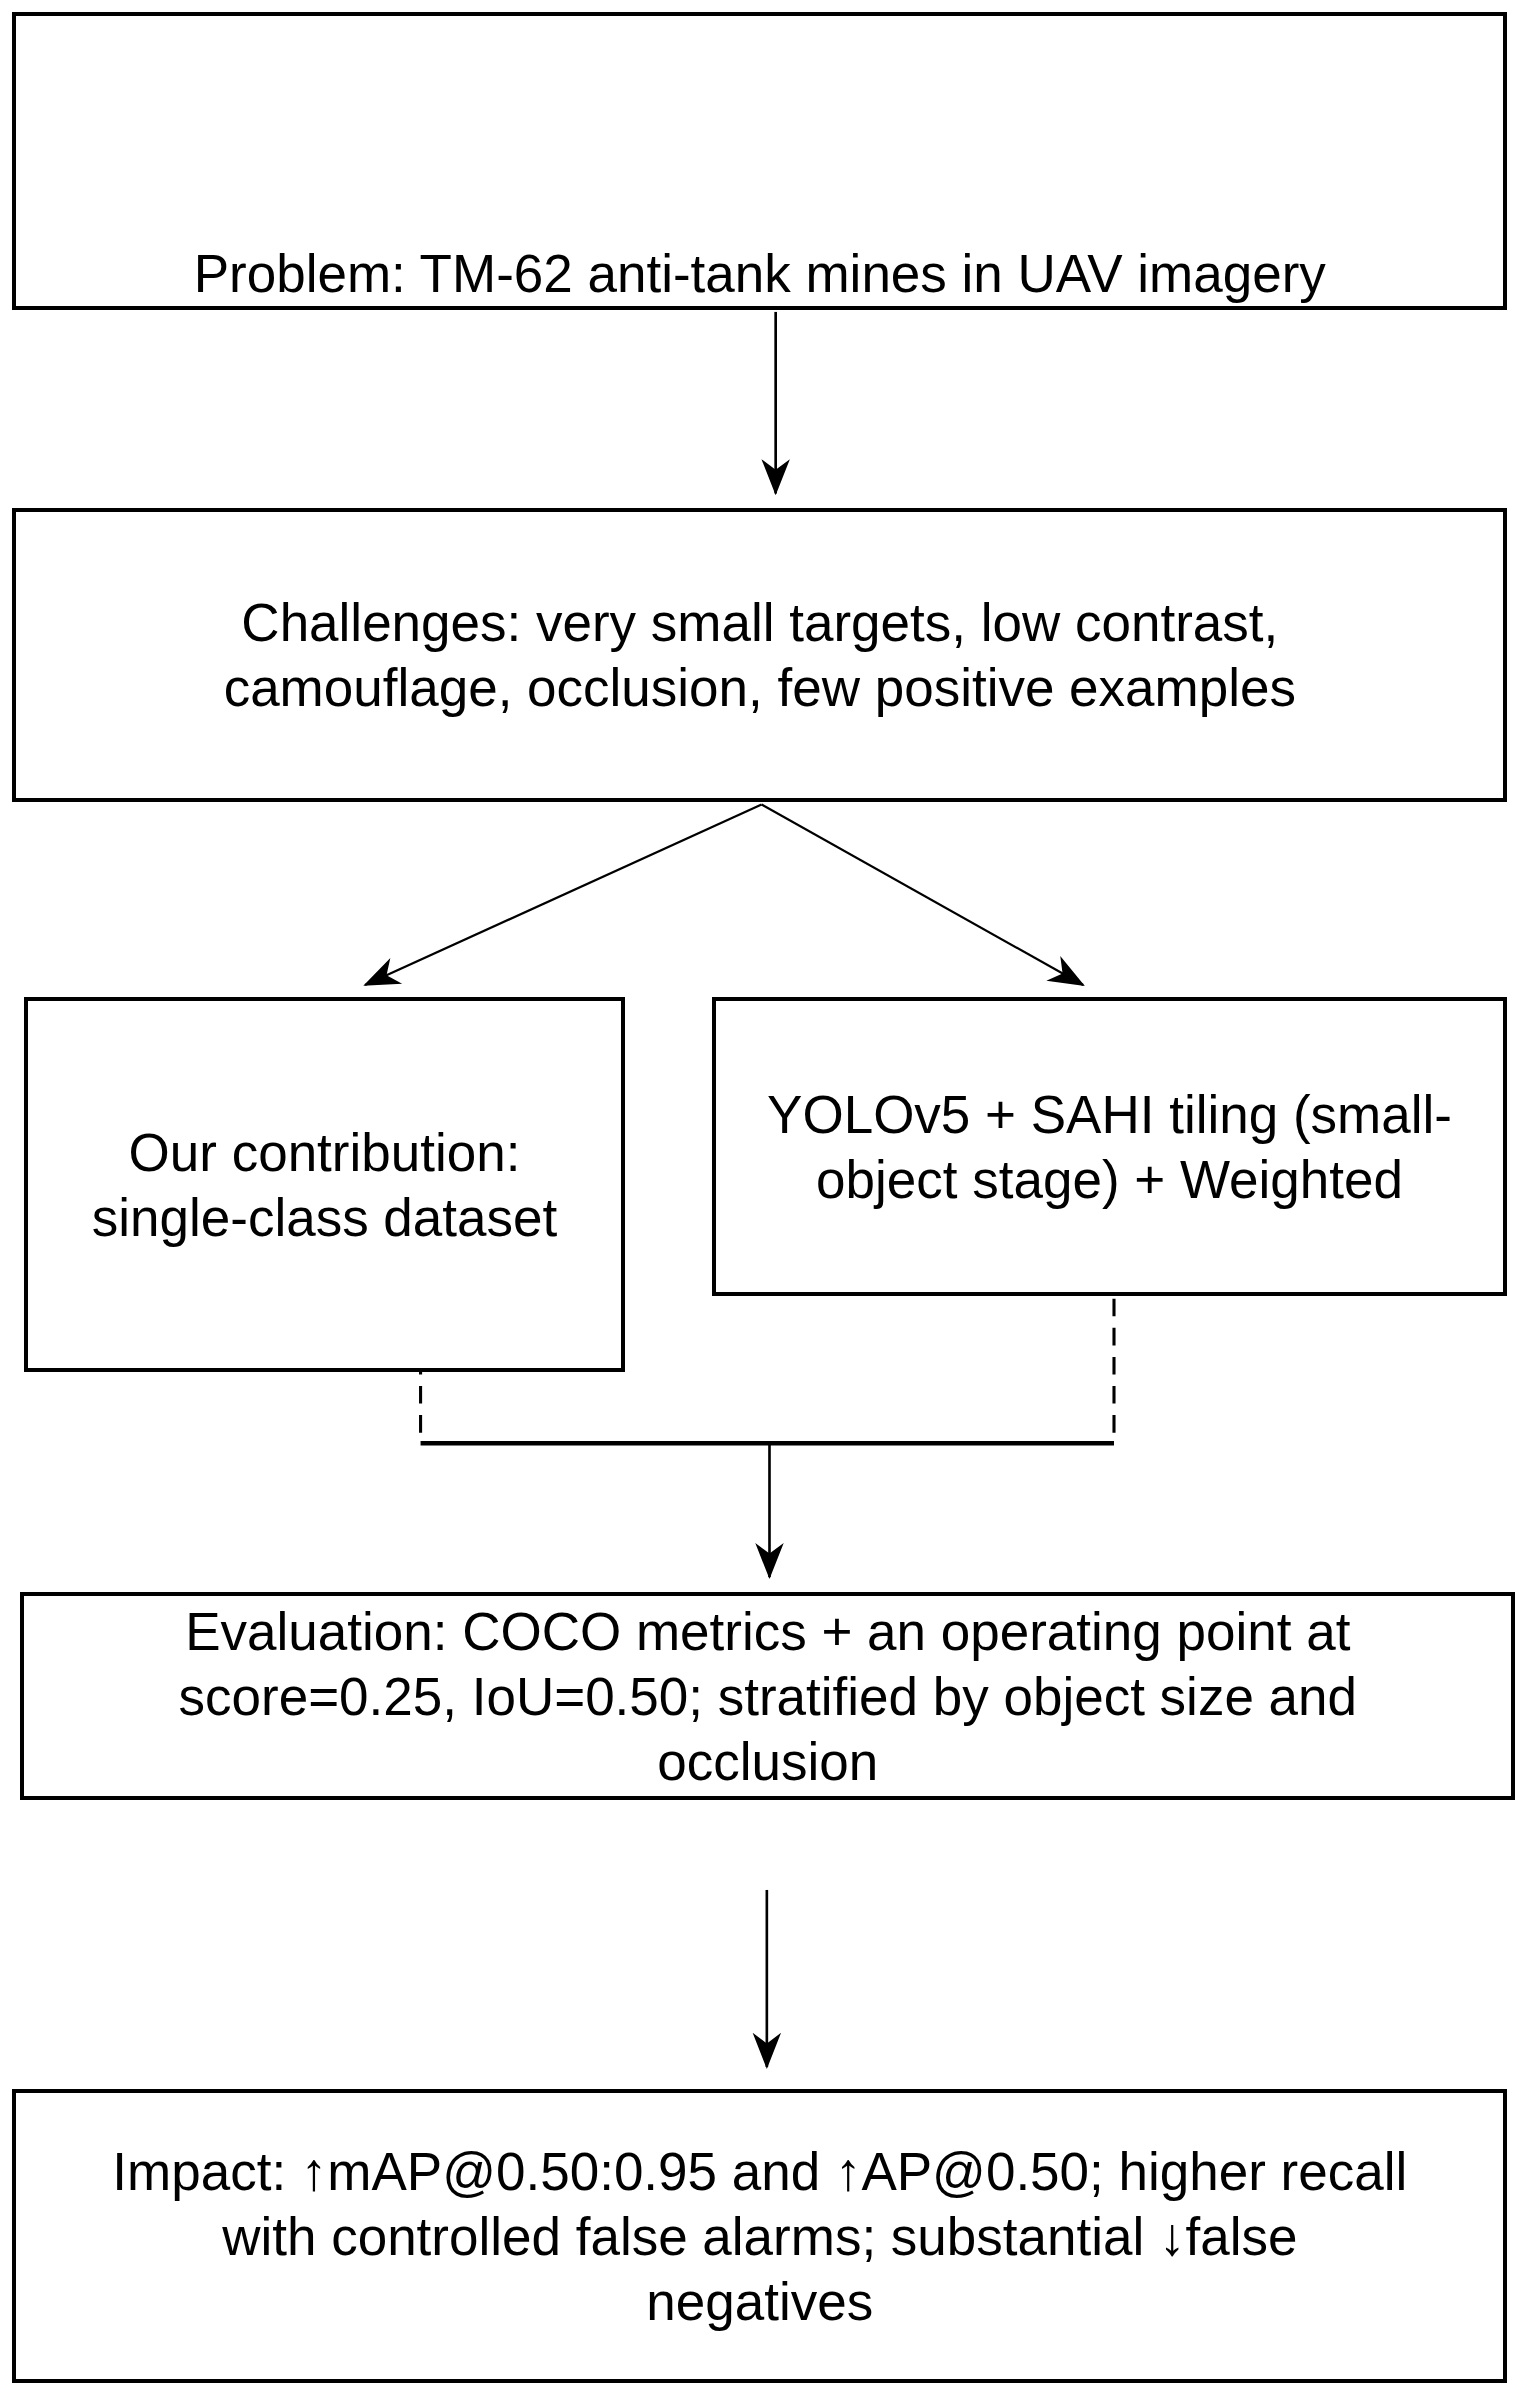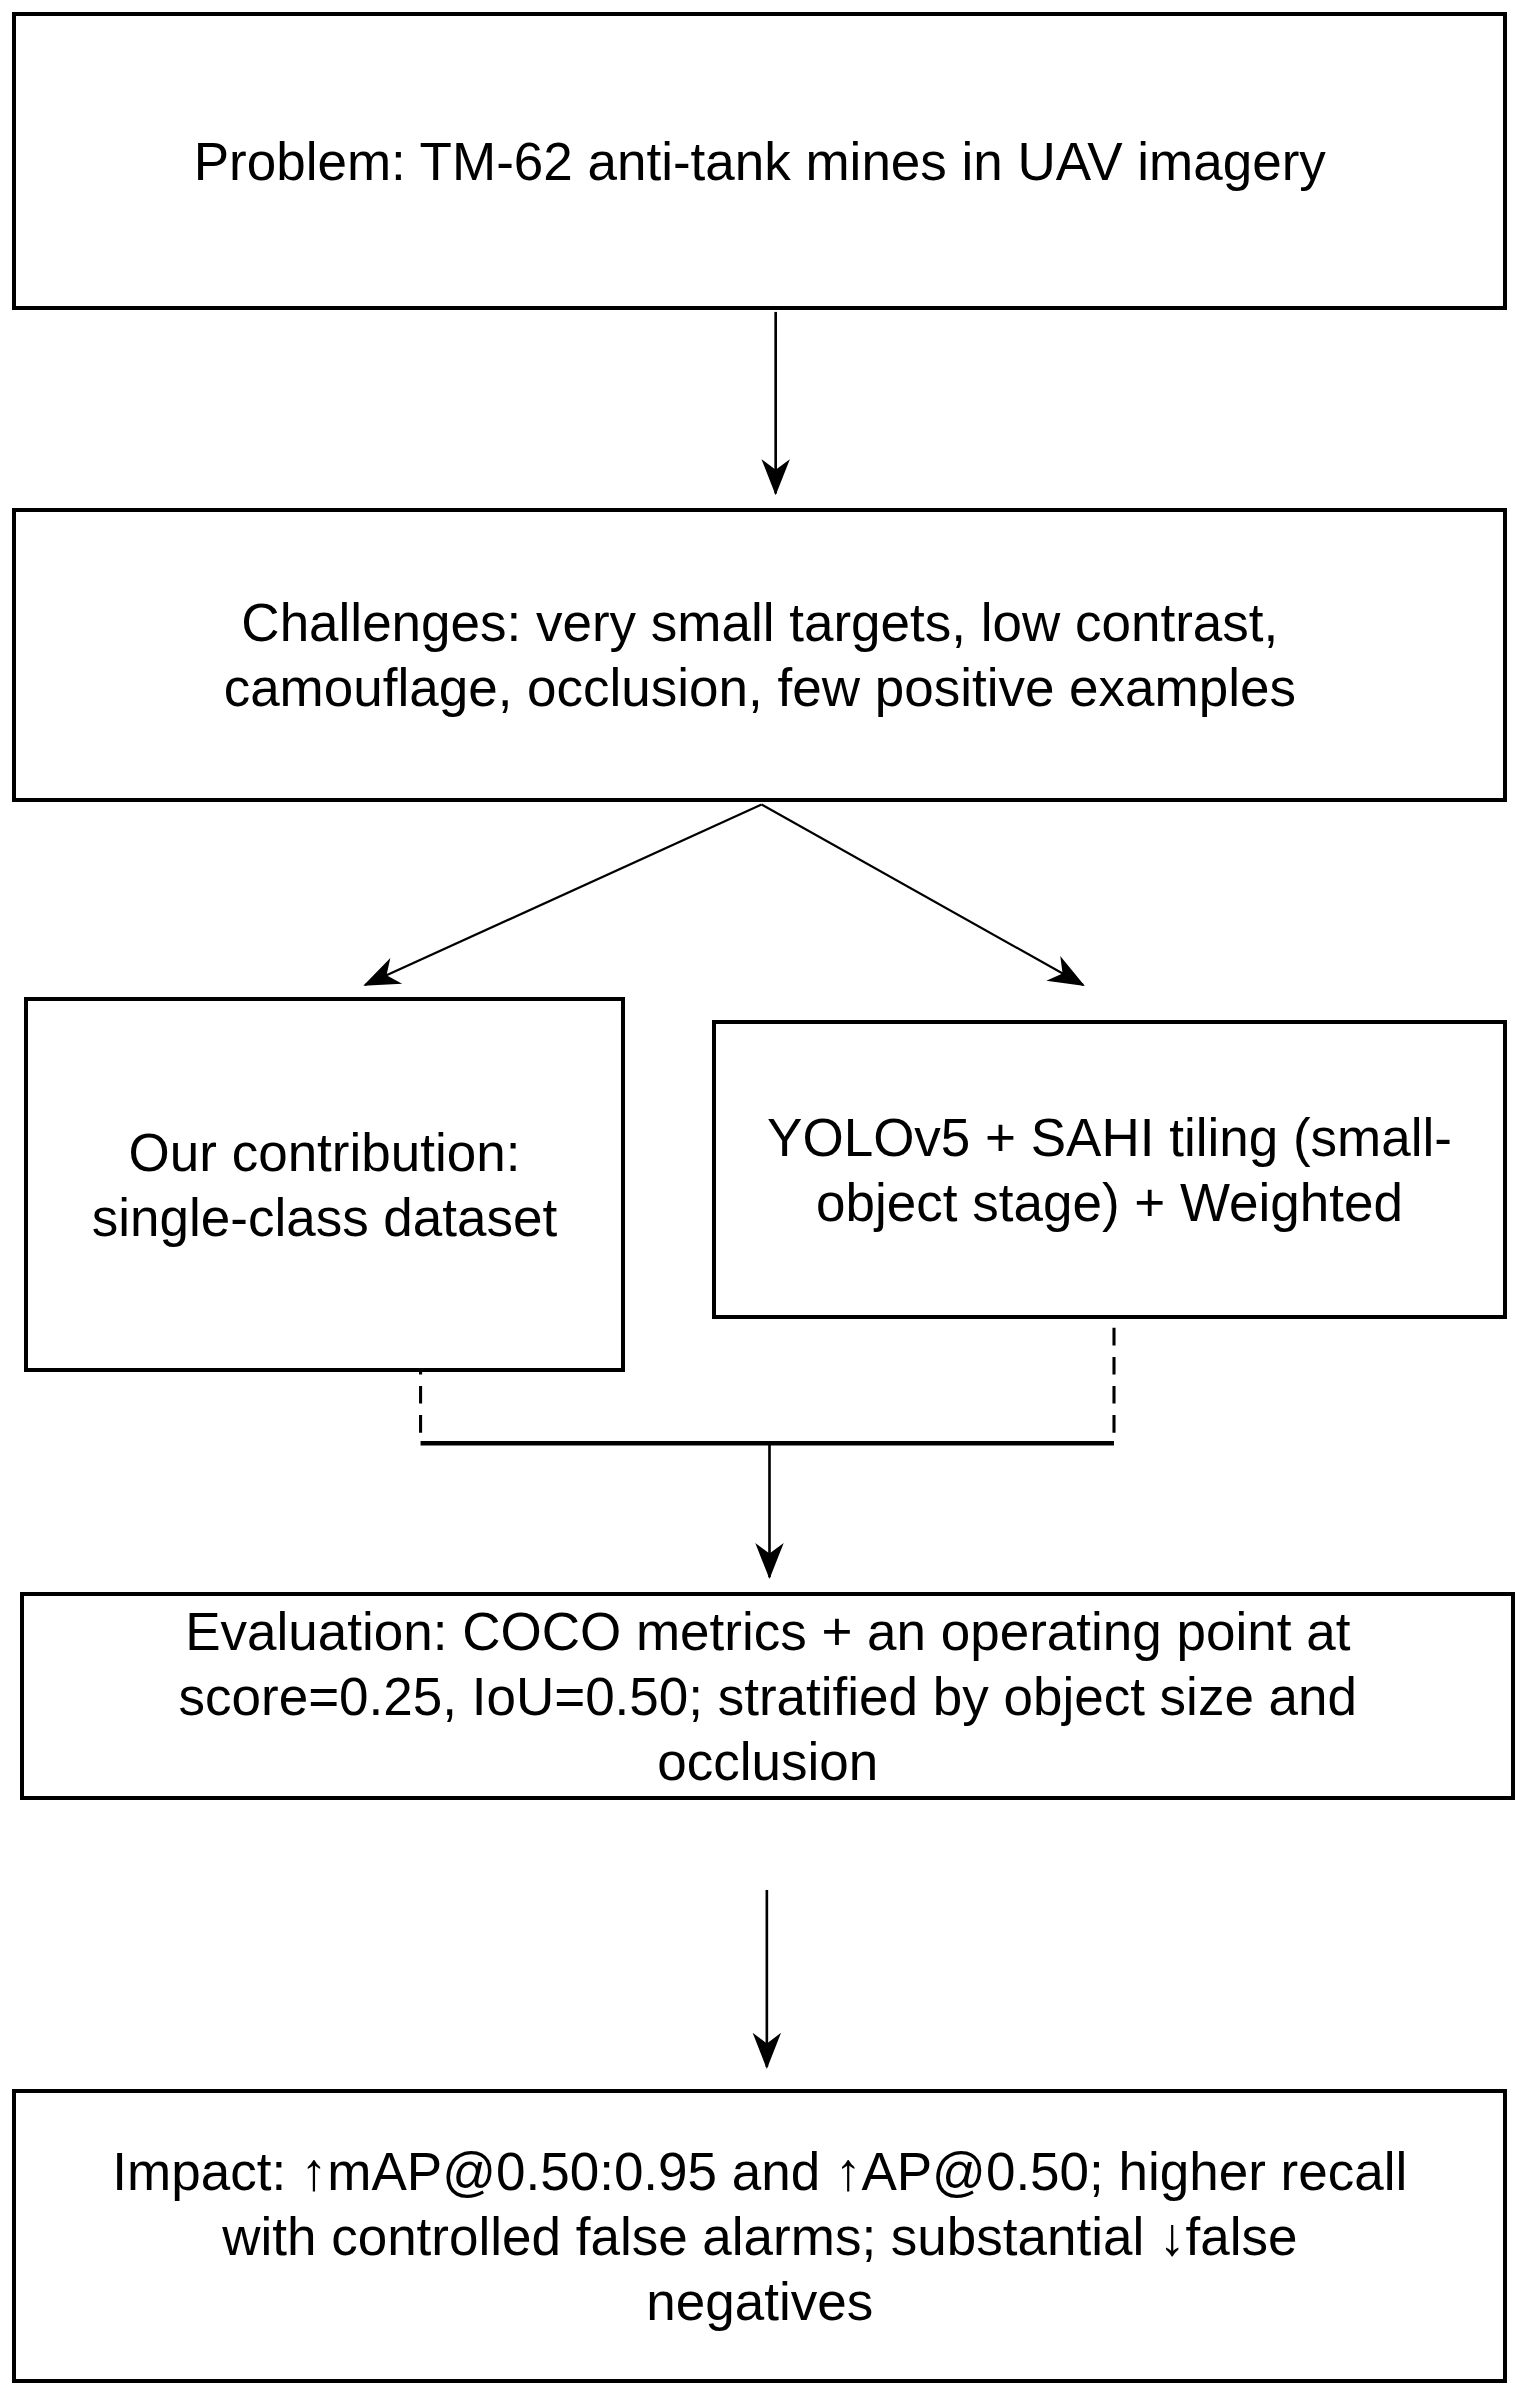--- a/index.html
+++ b/index.html
@@ -32,24 +32,24 @@
     flex-direction: column;
     justify-content: center;
     align-items: center;
     text-align: center;
     font-size: 53px;
     line-height: 65px;
   }
   .node .line {
     white-space: pre;
   }
-  #node-problem      { left: 12.3px;  top: 12.3px;   width: 1495px; height: 298px; }
+  #node-problem      { left: 12.3px;  top: 12.3px;   width: 1495px; height: 298px; justify-content: flex-end; }
   #node-challenges   { left: 12.3px;  top: 508px;  width: 1495px; height: 294px; }
   #node-contribution { left: 24px;  top: 997px; width: 601px;  height: 375px; }
-  #node-method       { left: 712px; top: 997px; width: 795px;  height: 299px; margin-top: 23px; }
+  #node-method       { left: 712px; top: 997px; width: 795px;  height: 299px; }
   #node-evaluation   { left: 12.3px;  top: 1592px; width: 1495px; height: 208px; margin-left: 8px; }
   #node-impact       { left: 12.3px;  top: 2082px; width: 1495px; height: 294px; margin-top: 7px; }
 </style>
 </head>
 <body>
 
 <div class="canvas">
 
   <svg class="connectors" viewBox="0 0 1729 2725" xmlns="http://www.w3.org/2000/svg" aria-hidden="true">
     <defs>

